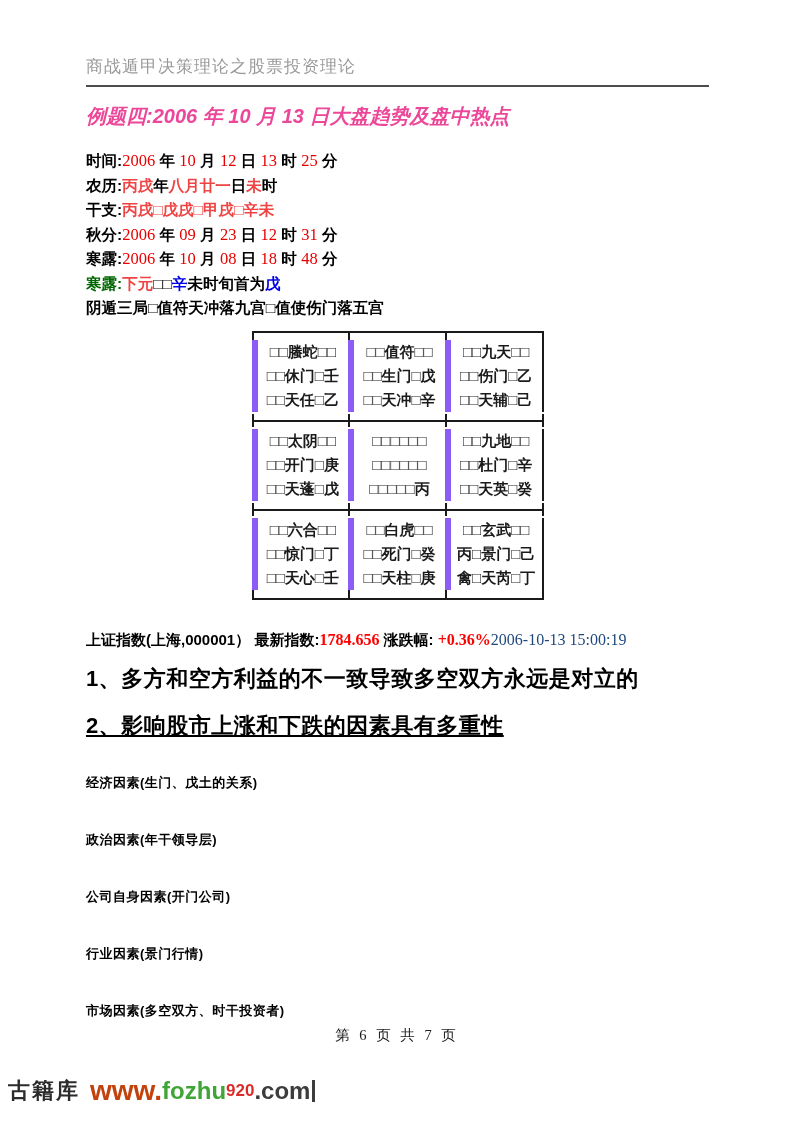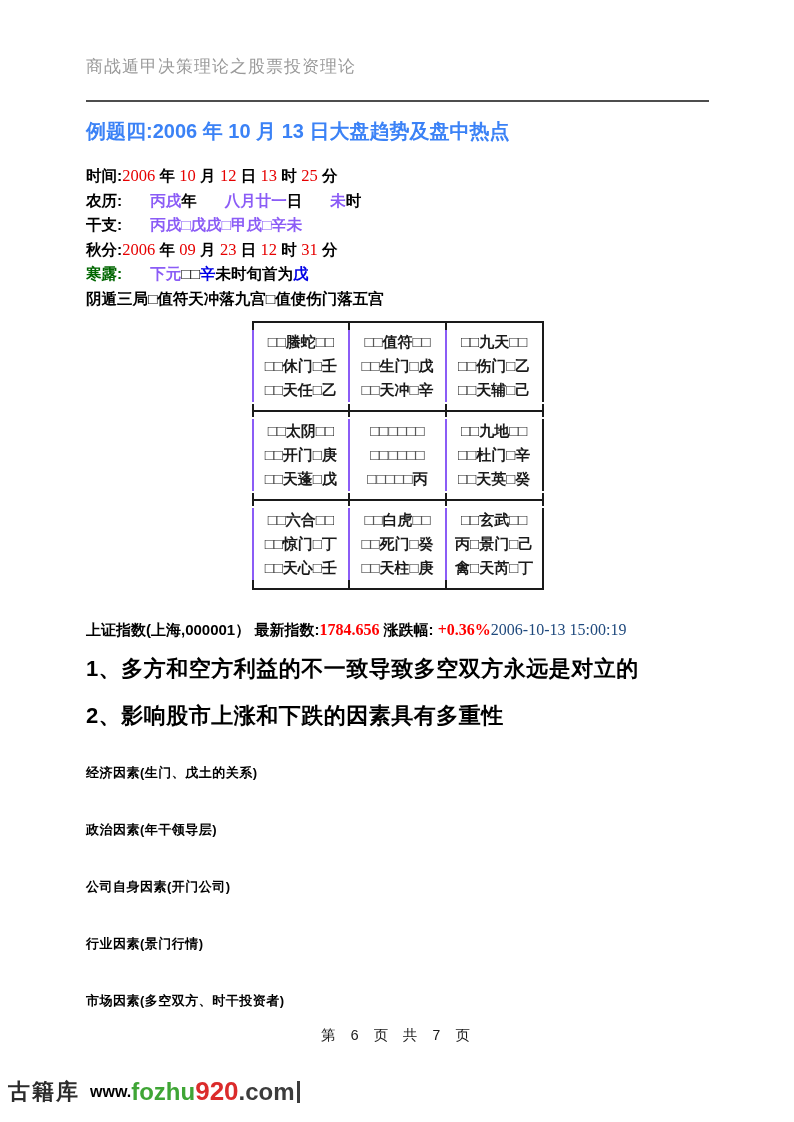--- a/index.html
+++ b/index.html
@@ -4,93 +4,94 @@
 <style>
   html,body{margin:0;padding:0;background:#e8e8e8;}
   .page{
     width:794px;height:1122px;background:#ffffff;position:relative;
     margin:0 auto;box-sizing:border-box;
     padding:55px 85px 0 86px;
     font-family:"Liberation Sans",sans-serif;color:#000;overflow:hidden;
   }
   .header-title{
     font-size:17px;color:#9a9a9a;letter-spacing:1px;
-    padding-bottom:22px;border-bottom:2px solid #4d4d4d;
+    padding-bottom:7px;border-bottom:2px solid #4d4d4d;
   }
   .doc-title{
-    margin:16px 0 0 0;font-size:20px;font-weight:bold;color:#3b82f6;line-height:26px;
+    margin:16px 0 0 0;font-size:20px;font-weight:bold;color:#ec4899;line-height:26px;font-style:italic;
   }
   .info{margin-top:20px;}
   .info-line{font-size:15.5px;line-height:24.5px;font-weight:bold;white-space:nowrap;}
   .seg-lab{color:#000;font-weight:bold;}
   .seg-labgreen{color:#006600;font-weight:bold;}
-  .seg-red{color:#8b5cf6;margin-left:28px;}
+  .seg-red{color:#ef4444;}
   .seg-rednum{color:#e60000;font-family:"Liberation Serif",serif;font-weight:normal;font-size:16.5px;}
   .seg-blk{color:#000;}
   .seg-blue{color:#0000e6;}
   .seg-navy{color:#1f497d;font-family:"Liberation Serif",serif;font-weight:normal;font-size:16px;}
   .seg-redbold{color:#ff0000;font-family:"Liberation Serif",serif;font-weight:bold;font-size:16px;margin-top:20px;}
 
   
   .qimen{width:292px;margin:4px auto 0 auto;}
   .q-block{display:block;}
   .q-row{display:flex;border-right:2px solid #1a1a1a;}
   .q-cell{
     flex:1;text-align:center;font-size:15px;line-height:24px;
-    font-weight:bold;color:#1a1a1a;border-left:2px solid #8b5cf6;
+    font-weight:bold;color:#1a1a1a;border-left:6px solid #8b5cf6;
     white-space:nowrap;overflow:hidden;
   }
   .q-hline{position:relative;height:13px;margin:2px 0;}
   .q-hline .bar{position:absolute;left:1px;right:1px;top:6px;border-top:2px solid #1a1a1a;}
   .q-hline .tick{position:absolute;width:2px;background:#1a1a1a;}
   .q-hline .tick0{left:0;}
   .q-hline .tick1{left:calc(33.333% - 1px);}
   .q-hline .tick2{left:calc(66.667% - 1px);}
   .q-hline .tick3{right:0;}
   .t-down .tick{top:6px;height:9px;}
   .t-cross .tick{top:0;height:13px;}
   .t-up .tick{top:-2px;height:10px;}
 
   .stock{margin-top:26px;font-size:15px;font-weight:bold;white-space:nowrap;}
   .highlight{margin-top:14px;font-size:17.5px;font-weight:bold;color:#0000ee;line-height:24px;}
   .point{font-size:22px;font-weight:bold;line-height:24px;letter-spacing:0.5px;}
   .point-1{margin-top:17px;}
-  .point-2{margin-top:23px;}
+  .point-2{margin-top:23px;text-decoration:underline;}
   .factor{margin-top:33px;font-size:13px;font-weight:bold;line-height:24px;letter-spacing:0.5px;}
   .footer{
     position:absolute;top:1026px;left:0;width:100%;text-align:center;
-    font-family:Liberation Mono, monospace;font-size:14.5px;color:#1a1a1a;letter-spacing:3px;
+    font-family:Liberation Serif, serif;font-size:14.5px;color:#1a1a1a;letter-spacing:3px;
   }
   .logo{
     position:absolute;left:8px;bottom:15px;display:flex;align-items:center;
     font-weight:bold;white-space:nowrap;
   }
   .logo-name{font-size:22px;color:#2b2b2b;letter-spacing:2px;margin-right:10px;}
-  .logo-www{font-size:16px;color:#000000;}
+  .logo-www{font-size:28px;color:#c2410c;}
   .logo-green{font-size:24px;color:#3fa535;}
-  .logo-red{font-size:26px;color:#db2b2b;}
+  .logo-red{font-size:17px;color:#db2b2b;}
   .logo-com{font-size:24px;color:#3c3c3c;}
   .logo-bar{width:3px;height:22px;background:#3c3c3c;margin-left:2px;}
 </style>
 </head>
 <body>
 
 <div class="page">
 
   <div class="header">
     <div class="header-title">商战遁甲决策理论之股票投资理论</div>
   </div>
 
   <div class="doc-title">例题四:2006 年 10 月 13 日大盘趋势及盘中热点</div>
 
   <div class="info">
       <div class="info-line"><span class="seg-lab">时间:</span><span class="seg-rednum">2006</span><span class="seg-blk"> 年 </span><span class="seg-rednum">10</span><span class="seg-blk"> 月 </span><span class="seg-rednum">12</span><span class="seg-blk"> 日 </span><span class="seg-rednum">13</span><span class="seg-blk"> 时 </span><span class="seg-rednum">25</span><span class="seg-blk"> 分</span></div>
       <div class="info-line"><span class="seg-lab">农历:</span><span class="seg-red">丙戌</span><span class="seg-blk">年</span><span class="seg-red">八月廿一</span><span class="seg-blk">日</span><span class="seg-red">未</span><span class="seg-blk">时</span></div>
       <div class="info-line"><span class="seg-lab">干支:</span><span class="seg-red">丙戌□戊戌□甲戌□辛未</span></div>
       <div class="info-line"><span class="seg-lab">秋分:</span><span class="seg-rednum">2006</span><span class="seg-blk"> 年 </span><span class="seg-rednum">09</span><span class="seg-blk"> 月 </span><span class="seg-rednum">23</span><span class="seg-blk"> 日 </span><span class="seg-rednum">12</span><span class="seg-blk"> 时 </span><span class="seg-rednum">31</span><span class="seg-blk"> 分</span></div>
+      <div class="info-line"><span class="seg-lab">寒露:</span><span class="seg-rednum">2006</span><span class="seg-blk"> 年 </span><span class="seg-rednum">10</span><span class="seg-blk"> 月 </span><span class="seg-rednum">08</span><span class="seg-blk"> 日 </span><span class="seg-rednum">18</span><span class="seg-blk"> 时 </span><span class="seg-rednum">48</span><span class="seg-blk"> 分</span></div>
       <div class="info-line"><span class="seg-labgreen">寒露:</span><span class="seg-red">下元</span><span class="seg-blk">□□</span><span class="seg-blue">辛</span><span class="seg-blk">未时旬首为</span><span class="seg-blue">戊</span></div>
       <div class="info-line"><span class="seg-blk">阴遁三局□值符天冲落九宫□值使伤门落五宫</span></div>
     </div>
 
   <div class="qimen">
       <div class="q-hline t-down">
         <div class="bar"></div>
         <div class="tick tick0"></div>
         <div class="tick tick1"></div>
         <div class="tick tick2"></div>

